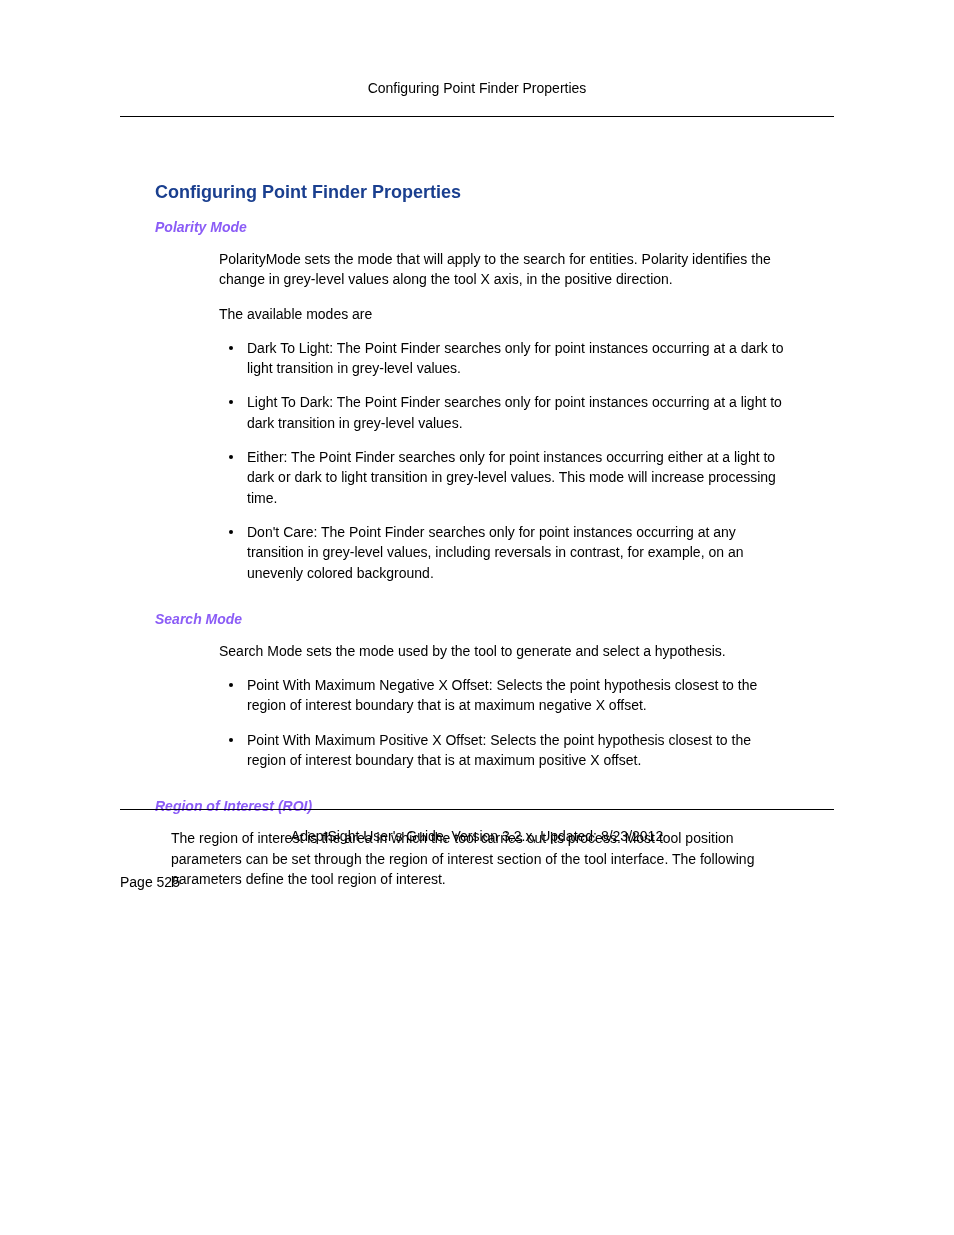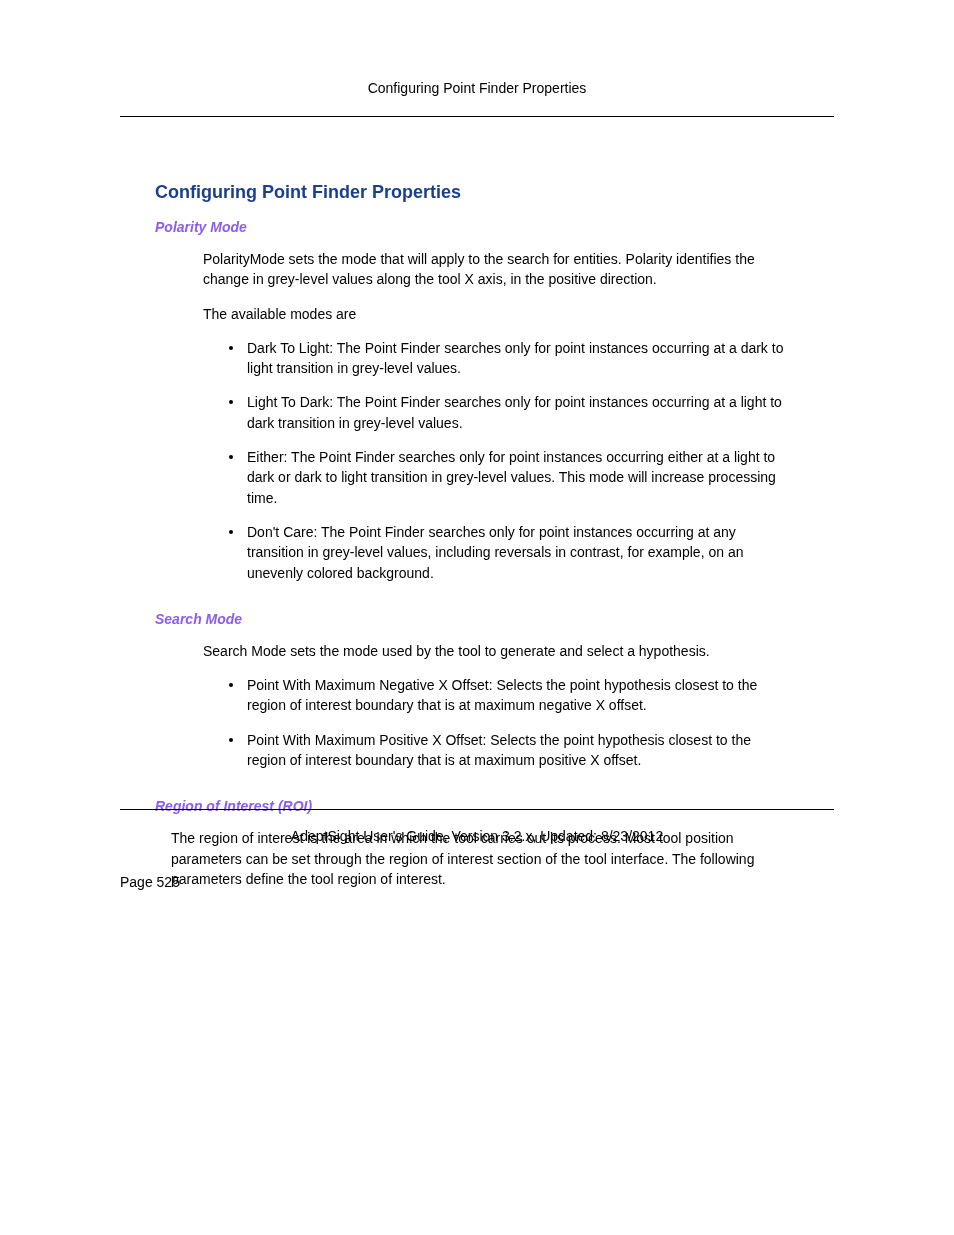--- a/index.html
+++ b/index.html
@@ -49,21 +49,21 @@
     color: #8b5cf6;
     margin: 0 0 14px 0;
   }
   .indent-block {
     padding-left: 48px;
     margin-bottom: 28px;
   }
   .indent-block p {
     font-size: 14px;
     line-height: 1.45;
-    margin: 0 0 14px 0;
+    margin: 0 0 14px 16px;
   }
   ul.modes {
     margin: 6px;
     padding-left: 38px;
     list-style: none;
   }
   ul.modes li {
     position: relative;
     font-size: 14px;
     line-height: 1.45;

